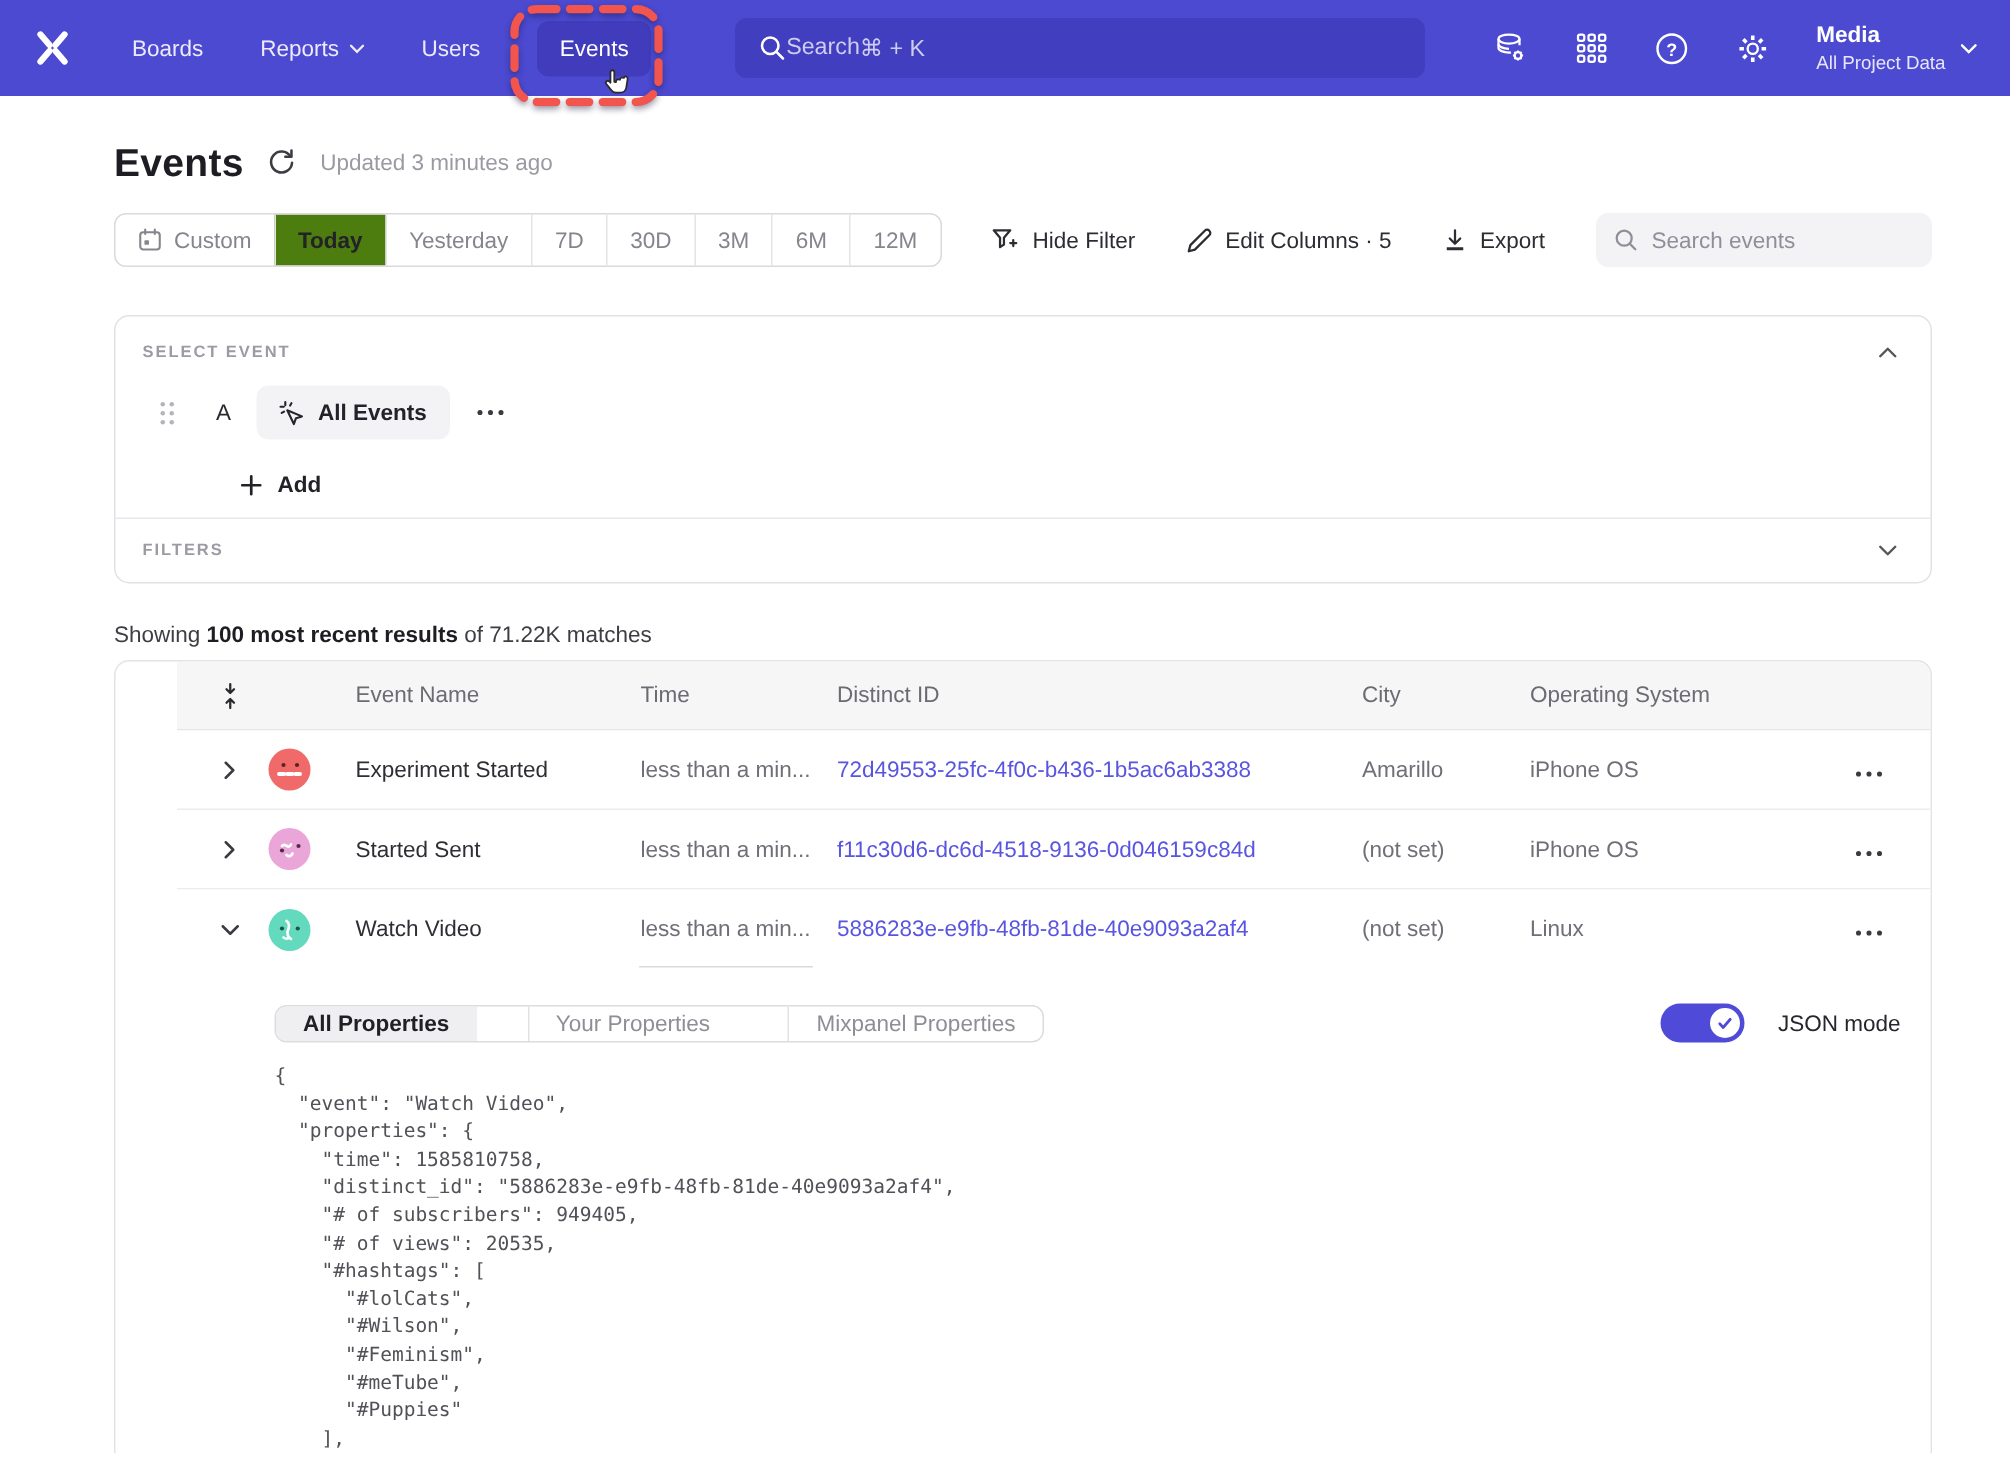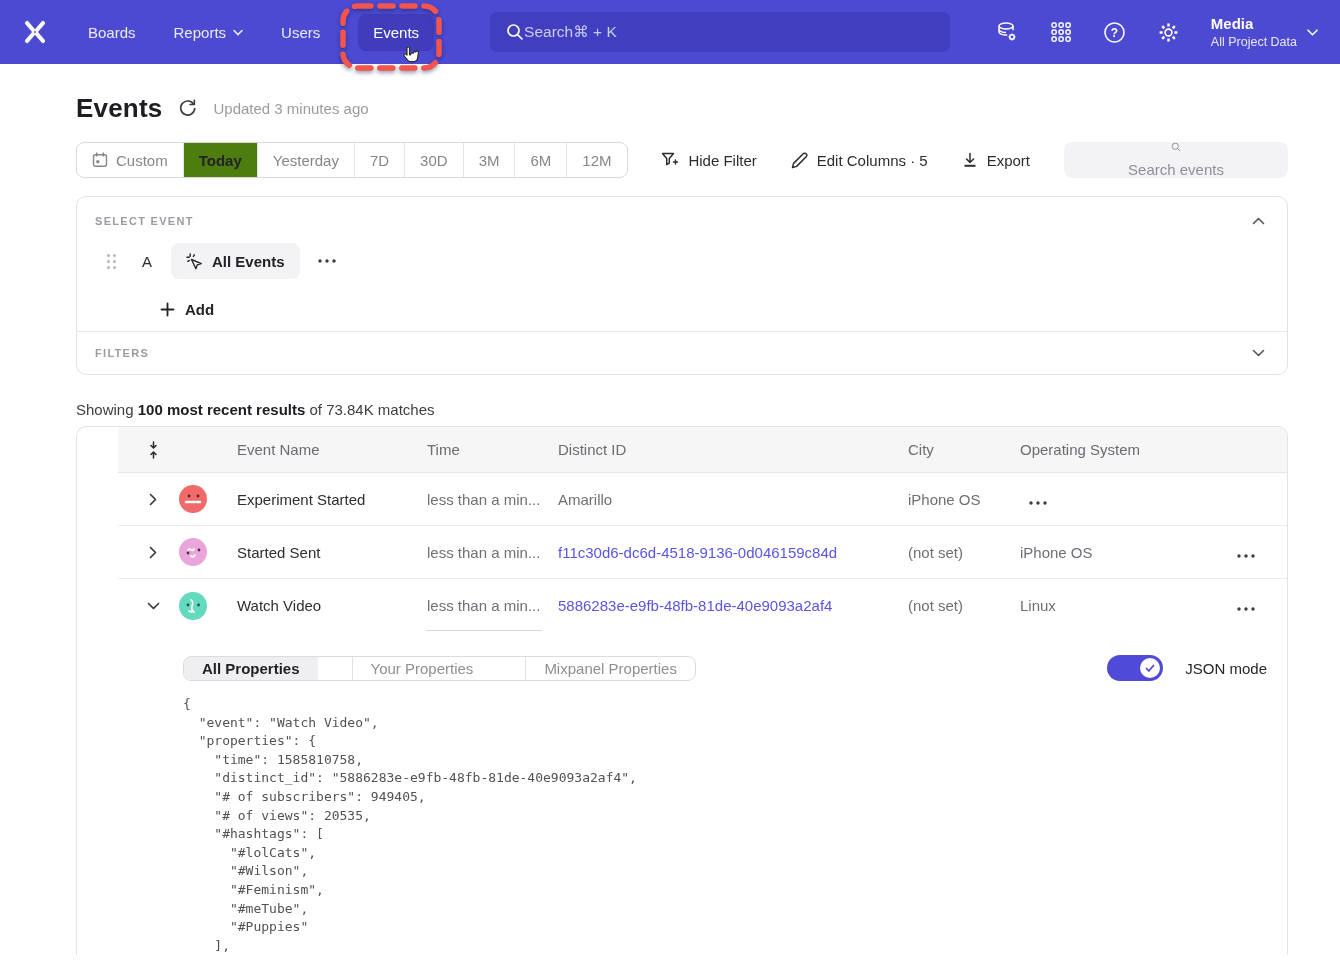--- a/index.html
+++ b/index.html
@@ -41,24 +41,24 @@
                overflow:hidden; height:36px; background:#fff; }
   .seg-item { display:flex; align-items:center; gap:8px; padding:0 15px; font-size:15px;
               color:#85858d; cursor:pointer; white-space:nowrap; }
   .seg-item + .seg-item { border-left:1px solid #e4e4e8; }
   .seg-item.active { background:#4d7c0f; color:#222228; font-weight:700; }
   .right-controls { display:flex; align-items:center; gap:34px; }
   .tool-btn { display:flex; align-items:center; gap:9px; font-size:15px; color:#2c2c33;
               font-weight:500; cursor:pointer; white-space:nowrap; }
   .mini-search { width:224px; height:36px; background:#f3f3f5; border-radius:8px;
                  display:flex; align-items:center; gap:9px; padding:0 12px;
-                 color:#8f8f99; font-size:15px;flex-direction:column; }
+                 color:#8f8f99; font-size:15px; }
 
   
-  .qpanel { margin-top:18px; border:1px solid #e2e2e6; border-radius:10px; }
+  .qpanel { margin-top:32px; border:1px solid #e2e2e6; border-radius:10px;text-align:right; }
   .qsection1 { padding:18px 22px 12px 18px; }
   .qlabel-row { display:flex; align-items:center; justify-content:space-between; height:12px; }
   .qlabel { font-size:11px; font-weight:700; letter-spacing:1.3px; color:#9b9ba3; }
   .event-row { margin-top:16px; display:flex; align-items:center; height:36px; }
   .drag-handle { margin-left:11px; cursor:grab; }
   .event-letter { margin-left:25px; font-size:15px; color:#2a2a30; width:12px; }
   .event-pill { margin-left:17px; height:36px; display:flex; align-items:center; gap:9px;
                 background:#f3f3f5; border-radius:8px; padding:0 15px; cursor:pointer; }
   .event-pill-label { font-size:15px; font-weight:700; color:#222228; }
   .more-dots { margin-left:18px; cursor:pointer; display:flex; }
@@ -299,21 +299,21 @@
       </div>
     </div>
     <div class="qsection2">
       <div class="qlabel">FILTERS</div>
       <svg width="13" height="8" viewBox="0 0 13 8">
         <path d="M1.5 1.5 6.5 6.5 11.5 1.5" fill="none" stroke="#55555c" stroke-width="1.6" stroke-linecap="round" stroke-linejoin="round"></path>
       </svg>
     </div>
   </div>
 
-  <div class="showing"><span>Showing </span><b>100 most recent results</b><span> of 73.84K matches</span></div>
+  <div class="showing"><span>Showing </span><b>100 most recent results</b><span> of 71.22K matches</span></div>
 
   <div class="tpanel">
     <div class="tgrid thead">
       <div class="c-center">
         <svg width="11" height="18" viewBox="0 0 11 18">
           <g stroke="#2a2a30" stroke-width="1.5" fill="none" stroke-linecap="round" stroke-linejoin="round">
             <path d="M5.5 1v5.5M3 4.5l2.5 2.5L8 4.5"></path>
             <path d="M5.5 17v-5.5M3 13.5 5.5 11 8 13.5"></path>
           </g>
         </svg>
@@ -337,20 +337,21 @@
           <span class="avatar" style="background: rgb(240, 106, 106);">
         <svg width="28" height="28" viewBox="0 0 28 28">
               <circle cx="10" cy="11" r="1.4" fill="#5c2323"></circle>
               <circle cx="19" cy="11" r="1.4" fill="#5c2323"></circle>
               <path d="M7 17h3.5M12.5 17H16M18 17h3" stroke="#fff" stroke-width="2.6" stroke-linecap="round"></path>
             </svg>
       </span>
         </div>
       <div class="c-name">Experiment Started</div>
       <div class="c-dim">less than a min...</div>
+      <div><a class="id-link">72d49553-25fc-4f0c-b436-1b5ac6ab3388</a></div>
       <div class="c-dim">Amarillo</div>
       <div class="c-dim">iPhone OS</div>
       <div style="padding-left:9px;">
         <svg width="18" height="4" viewBox="0 0 18 4">
             <circle cx="2" cy="2" r="1.7" fill="#3a3a40"></circle>
             <circle cx="9" cy="2" r="1.7" fill="#3a3a40"></circle>
             <circle cx="16" cy="2" r="1.7" fill="#3a3a40"></circle>
           </svg>
       </div>
     </div>

